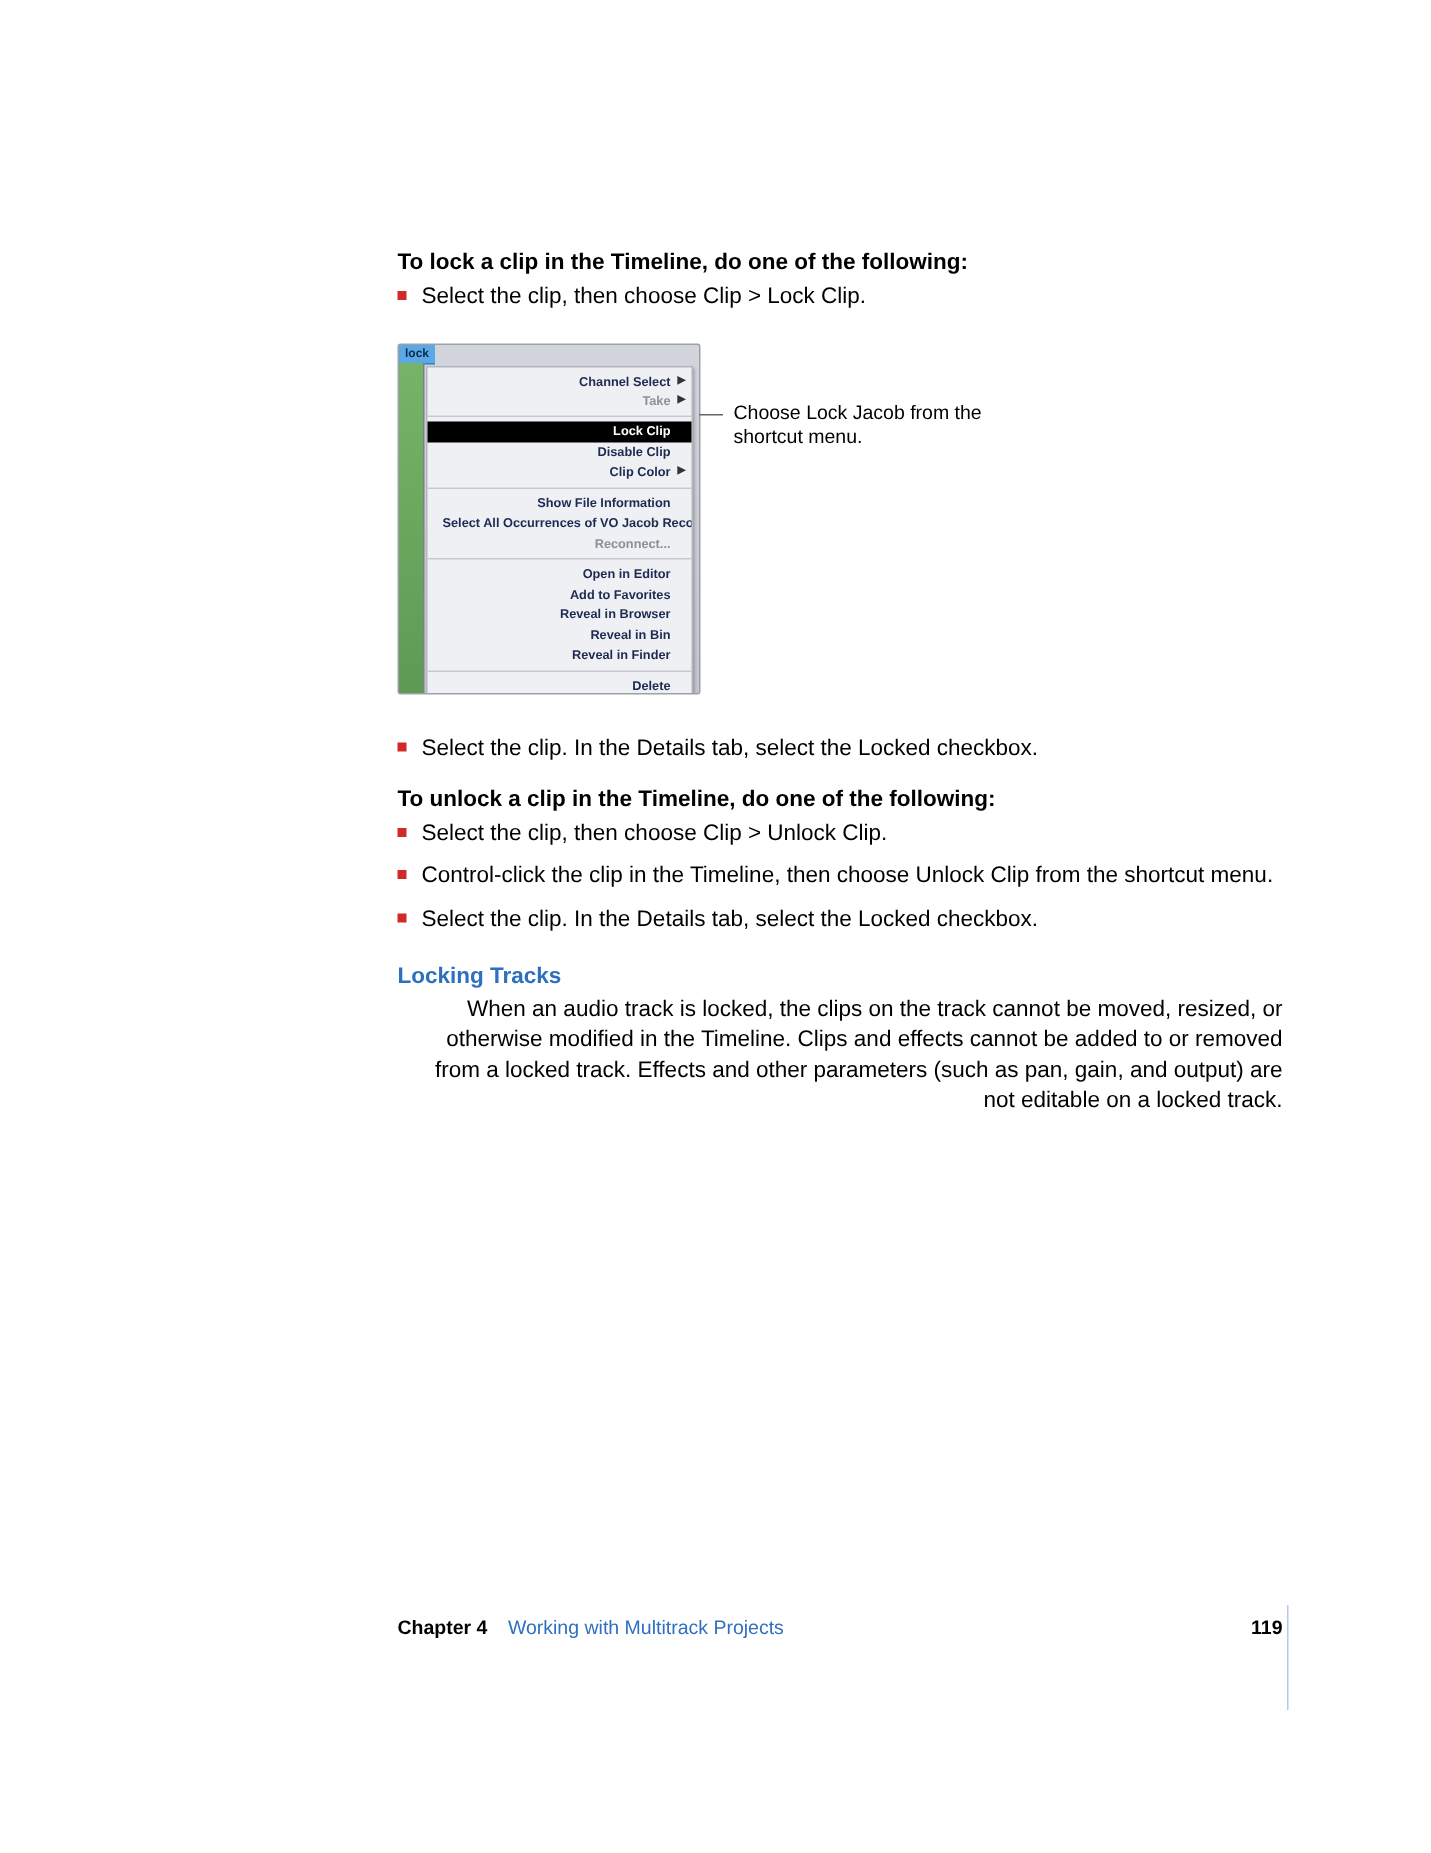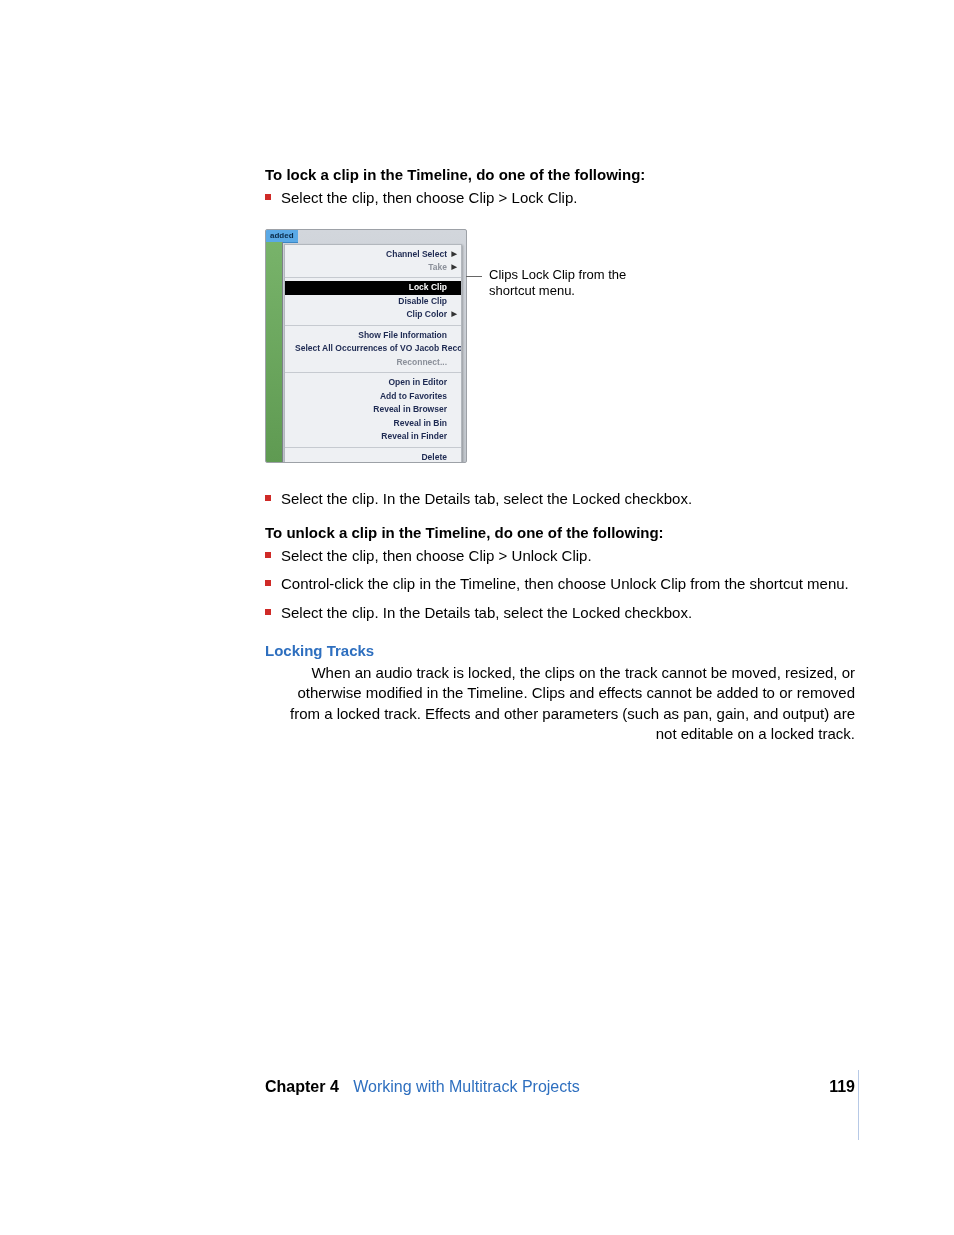--- a/index.html
+++ b/index.html
@@ -150,21 +150,21 @@
   }
   .para {
     margin: 0 0 4px 0;
     text-align: right;
   }
   .footer {
     position: absolute;
     left: 265px;
     top: 1076px;
     width: 590px;
-    font-size: 16px;
+    font-size: 13px;
   }
   .footer .chapter { font-weight: 700; color: #000; }
   .footer .title { color: #2e6fbf; margin-left: 10px; }
   .footer .pagenum { position: absolute; right: 0; top: 0; font-weight: 700; color: #000; }
   .vline {
     position: absolute;
     right: 95px;
     top: 1070px;
     width: 1px;
     height: 70px;
@@ -176,21 +176,21 @@
 
 <div class="page">
 
   <p class="heading">To lock a clip in the Timeline, do one of the following:</p>
   <ul class="bullets">
     <li>Select the clip, then choose Clip &gt; Lock Clip.</li>
   </ul>
 
   <div class="figure">
     <div class="shot">
-      <div class="tab">added</div>
+      <div class="tab">lock</div>
       <div class="sidebar"></div>
       <div class="menu">
         <div class="grp">
           <div class="item"><span>Channel Select</span><span class="arrow">▶</span></div>
           <div class="item disabled"><span>Take</span><span class="arrow">▶</span></div>
         </div>
         <div class="grp">
           <div class="item sel"><span>Lock Clip</span></div>
           <div class="item"><span>Disable Clip</span></div>
           <div class="item"><span>Clip Color</span><span class="arrow">▶</span></div>
@@ -209,21 +209,21 @@
         </div>
         <div class="grp">
           <div class="item"><span>Delete</span></div>
 
         </div>
 
       </div>
       <div class="cursor">↖</div>
     </div>
     <div class="leader"></div>
-    <div class="callout">Clips Lock Clip from the shortcut menu.</div>
+    <div class="callout">Choose Lock Jacob from the shortcut menu.</div>
   </div>
 
   <ul class="bullets after-figure">
     <li>Select the clip. In the Details tab, select the Locked checkbox.</li>
   </ul>
 
   <p class="heading">To unlock a clip in the Timeline, do one of the following:</p>
   <ul class="bullets">
     <li>Select the clip, then choose Clip &gt; Unlock Clip.</li>
     <li>Control-click the clip in the Timeline, then choose Unlock Clip from the shortcut menu.</li>

